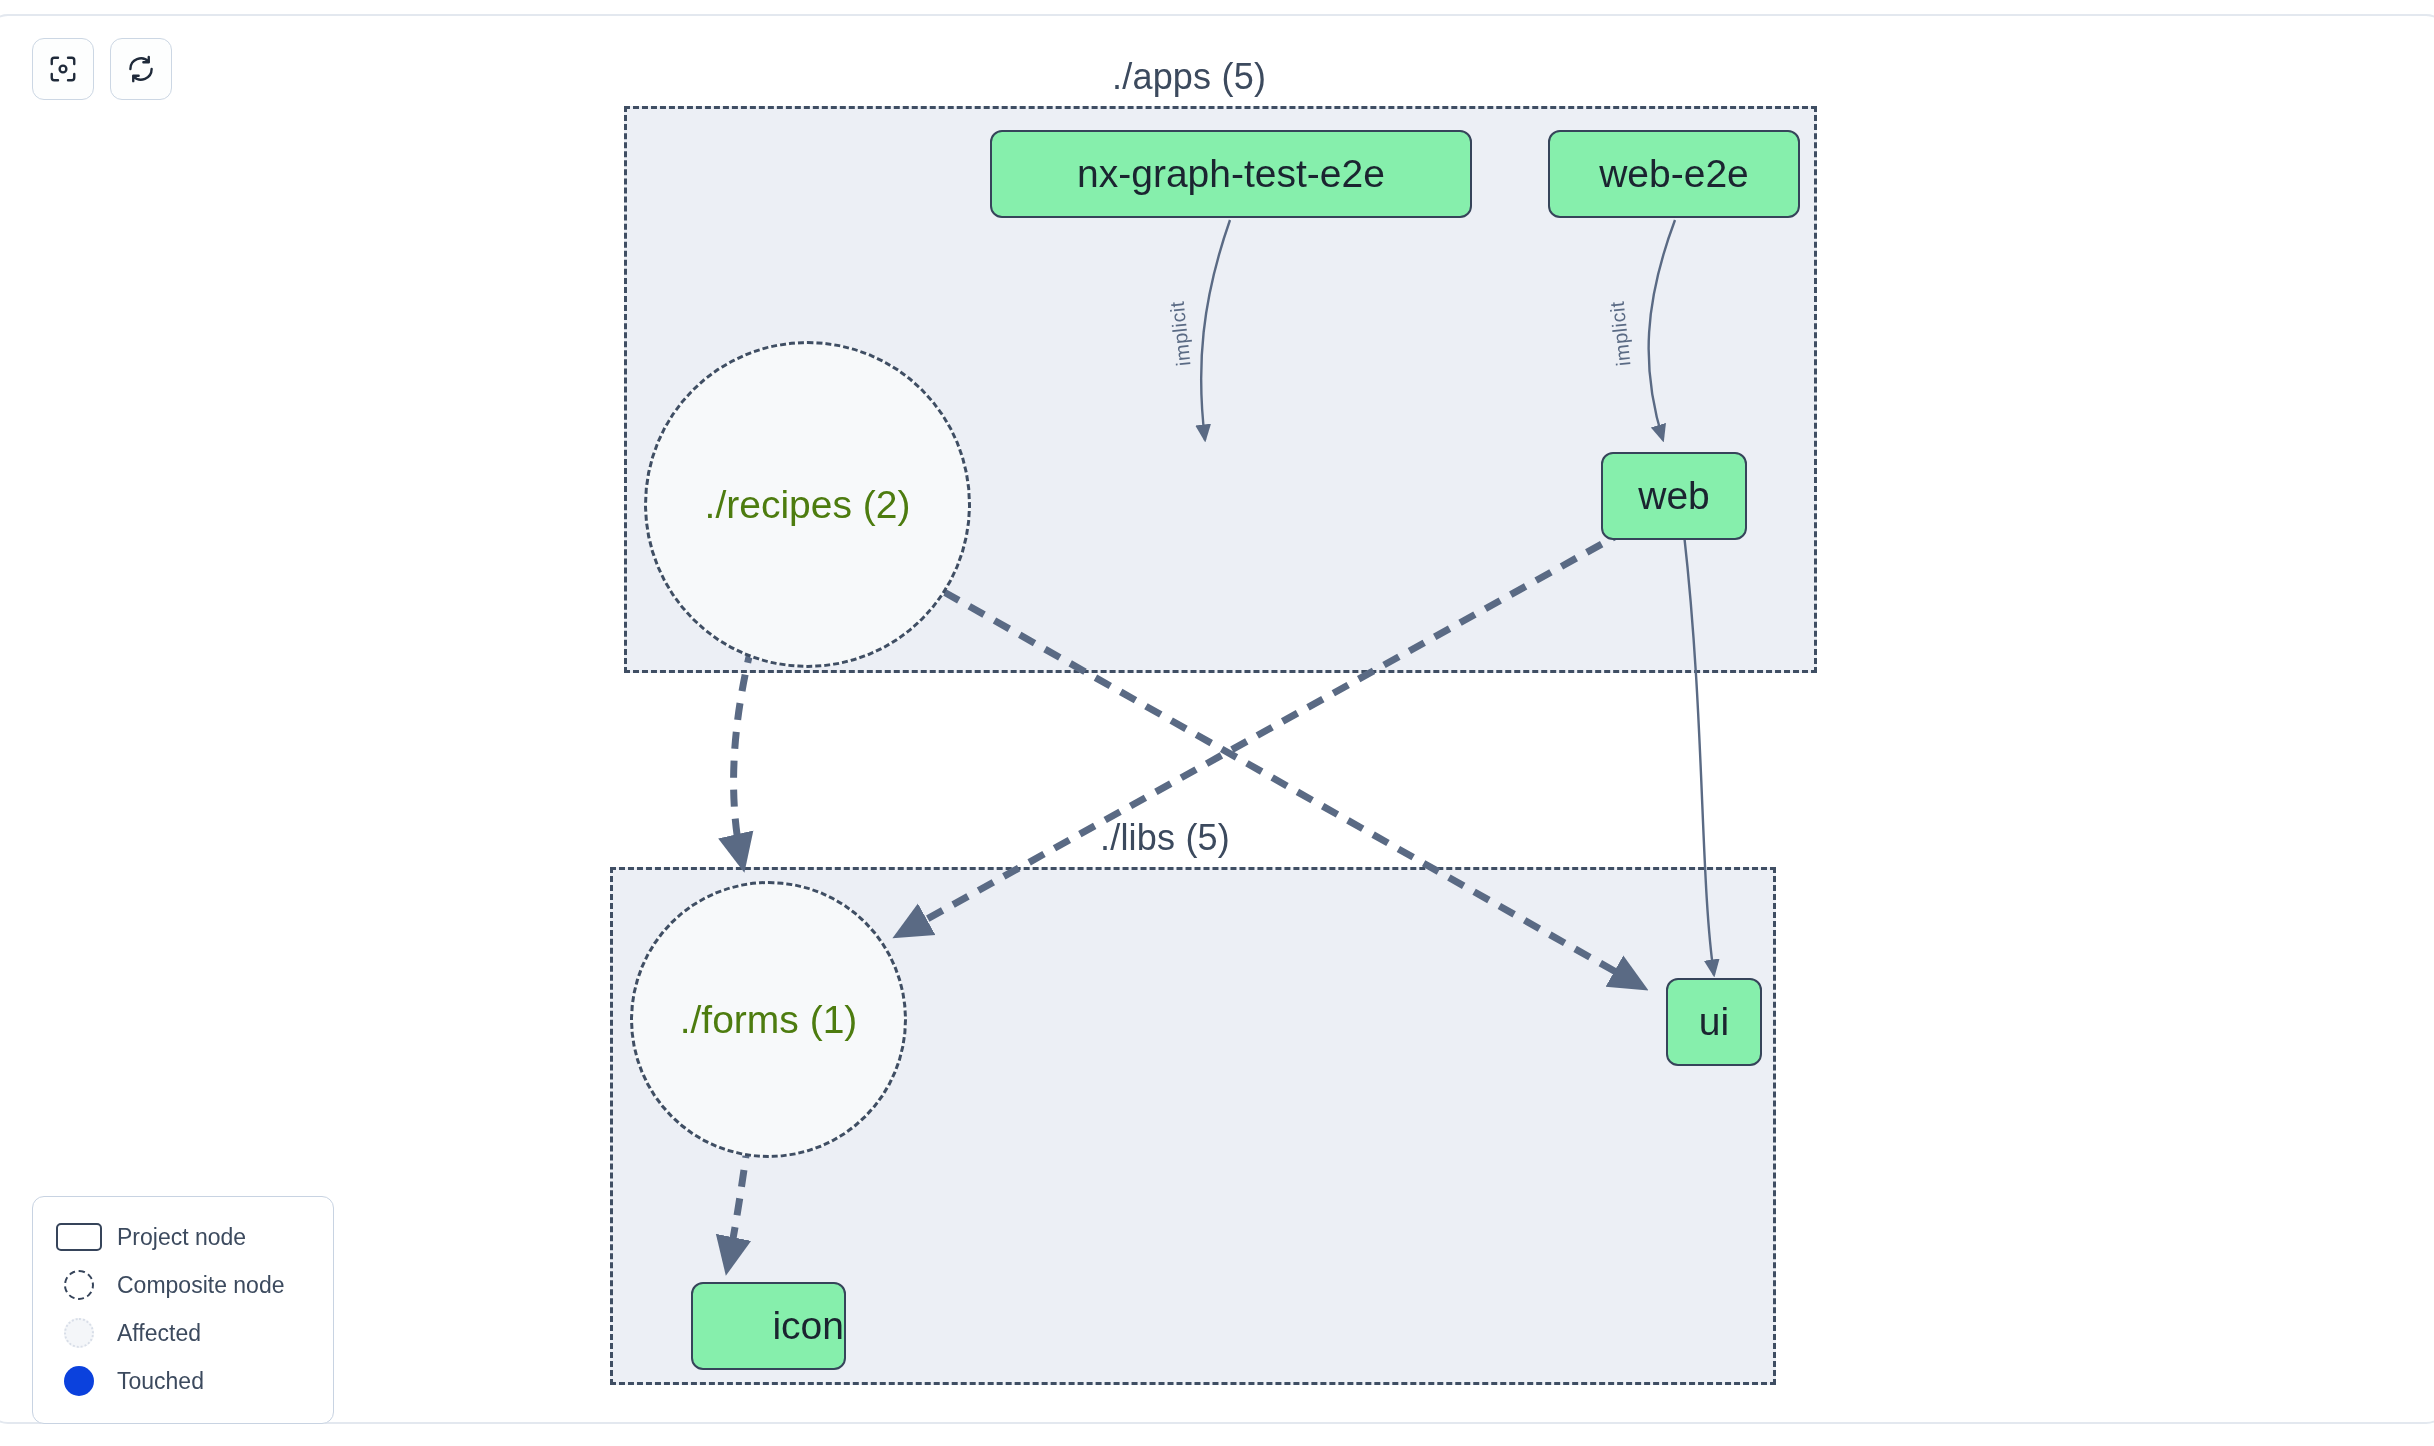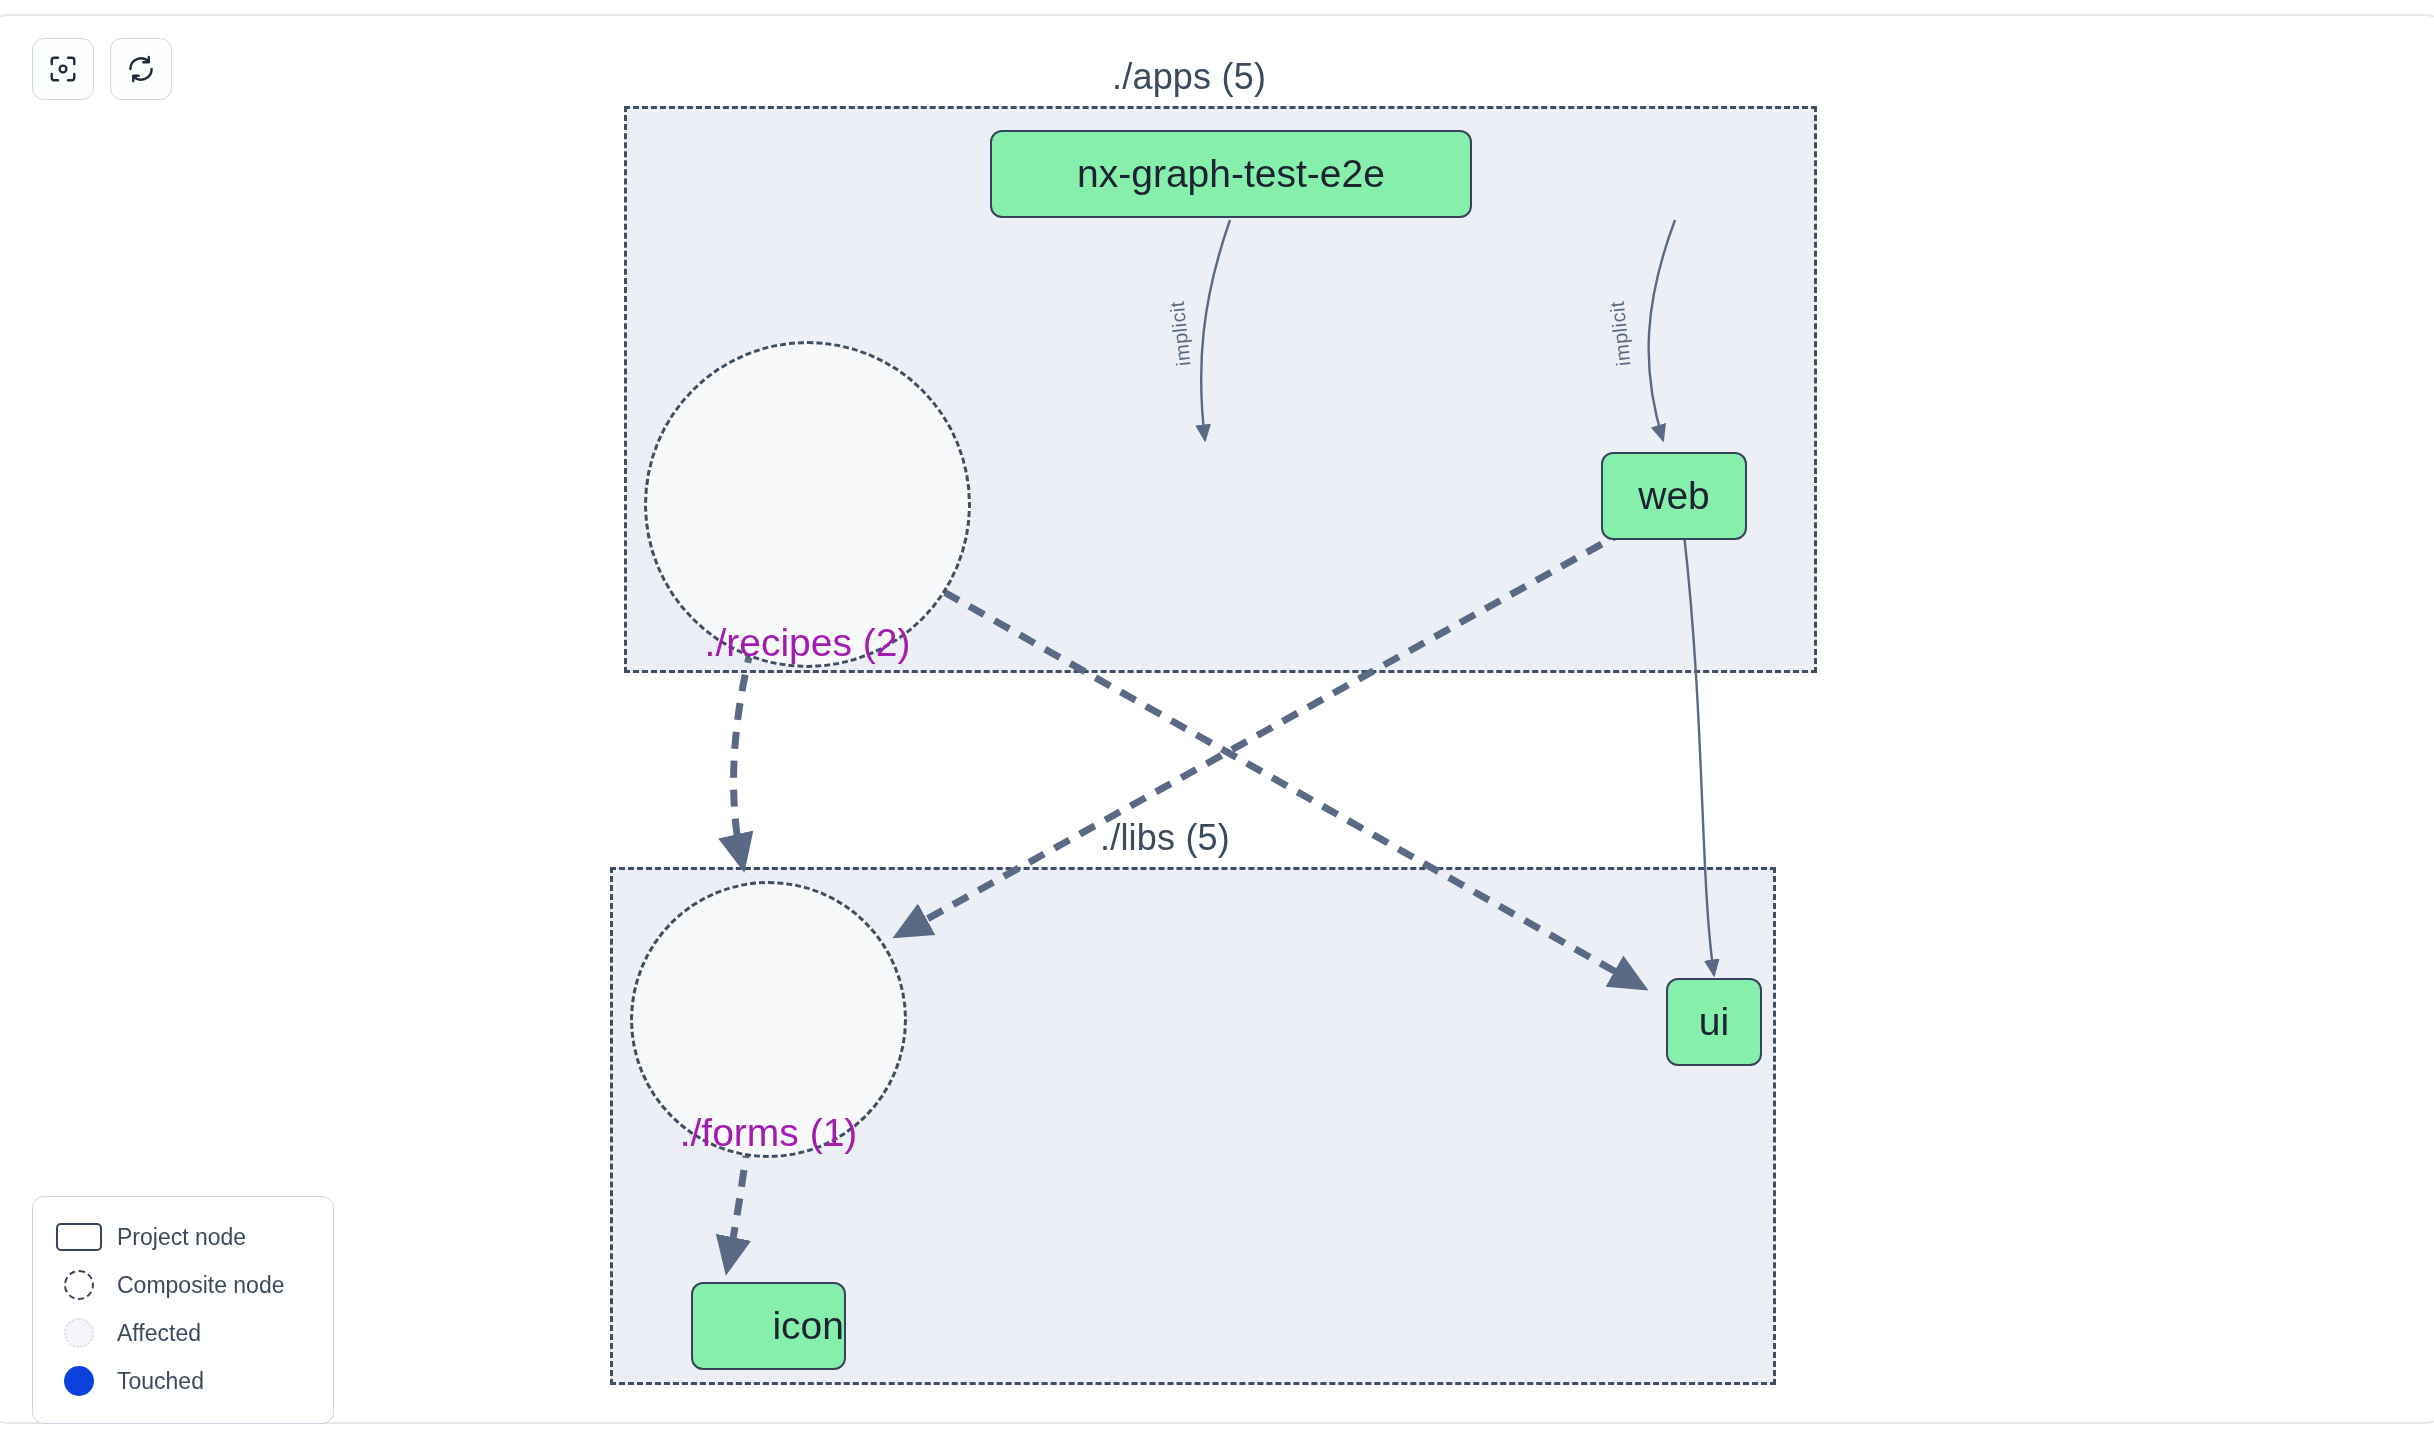--- a/index.html
+++ b/index.html
@@ -98,23 +98,23 @@
     z-index: 10;
     cursor: pointer;
   }
   
   .composite {
     position: absolute;
     border: 3px dashed #3f4e63;
     border-radius: 50%;
     background: #f7f9fa;
     display: flex;
-    align-items: flex-end;
+    align-items: center;
     justify-content: center;
-    color: #a21caf;
+    color: #4d7c0f;
     font-size: 39px;
     white-space: nowrap;
     box-sizing: border-box;
     z-index: 10;
     cursor: pointer;
   }
 
   
   .edge-label {
     position: absolute;
@@ -248,20 +248,23 @@
       <path d="M 748 1141 C 740 1200 734 1235 728 1265" fill="none" stroke="#5a6a84" stroke-width="7" stroke-dasharray="17 12" marker-end="url(#arrow-fat)"></path>
     </svg>
 
     <div class="edge-label" style="left:1148px; top:322px; transform: rotate(-96deg);">implicit</div>
     <div class="edge-label" style="left:1588px; top:322px; transform: rotate(-96deg);">implicit</div>
 
     <div class="node" style="left:990px; top:130px; width:482px; height:88px;">
       <span>nx-graph-test-e2e</span>
     </div>
 
+    <div class="node" style="left:1548px; top:130px; width:252px; height:88px;">
+      <span>web-e2e</span>
+    </div>
 
 
     <div class="node" style="left:1601px; top:452px; width:146px; height:88px;">
       <span>web</span>
     </div>
 
     <div class="composite" style="left:644px; top:341px; width:327px; height:327px;">
       <span>./recipes (2)</span>
     </div>
 

